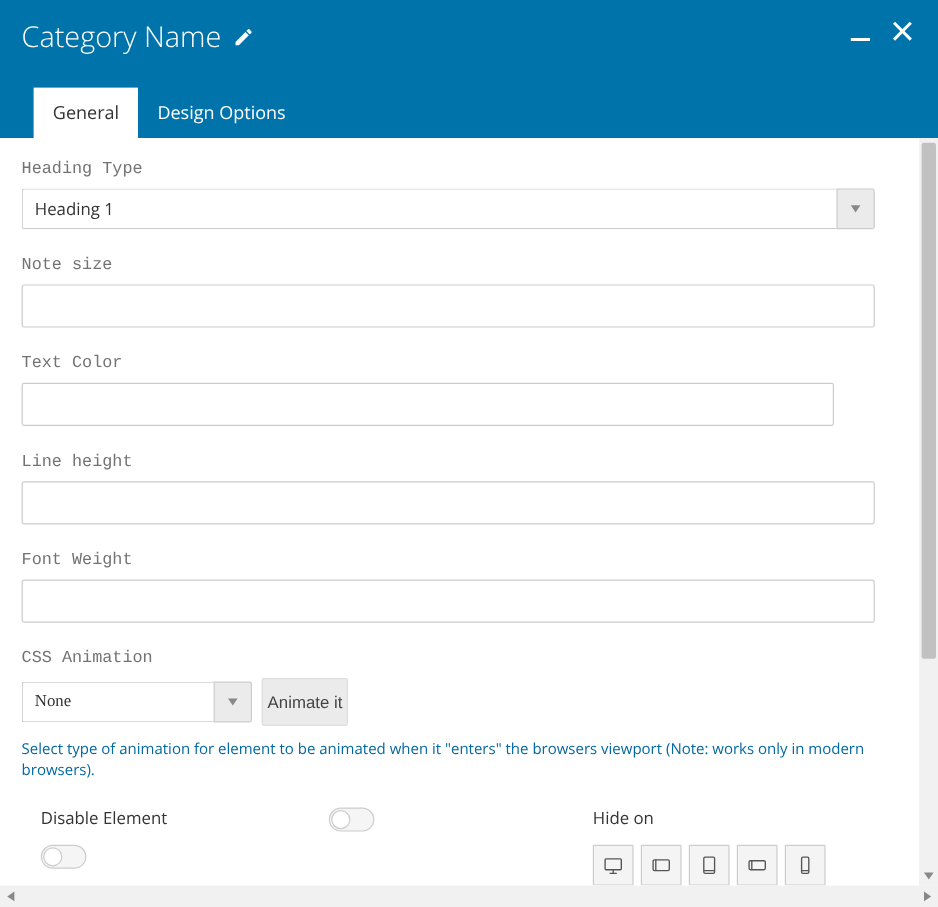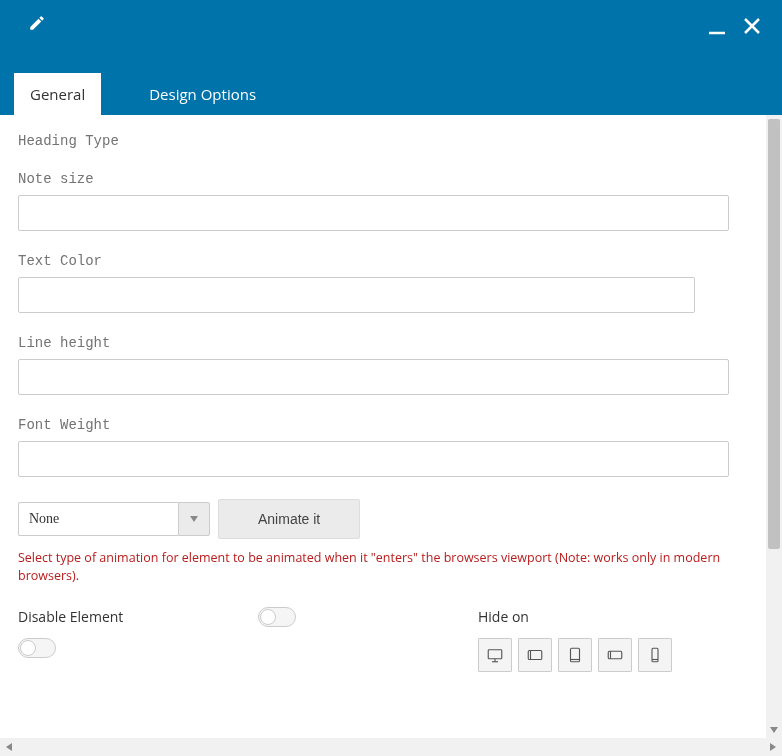--- a/index.html
+++ b/index.html
@@ -6,21 +6,21 @@
   html, body { margin:0; padding:0; font-family: "Segoe UI", "Open Sans", Arial, sans-serif; font-size:14px; color:#333; background:#fff; }
   .window { width:782px; height:756px; position:relative; overflow:hidden; }
   .header { background:#0073aa; color:#fff; height:115px; position:relative; }
   .title-row { display:flex; align-items:center; padding:14px 18px 0 18px; }
   .page-title { font-size:24px; font-weight:300; margin:0; }
   .edit-icon { margin-left:10px; display:inline-flex; cursor:pointer; }
   .edit-icon svg { width:18px; height:18px; fill:#fff; }
   .window-controls { position:absolute; top:16px; right:20px; display:flex; align-items:baseline; gap:16px; }
   .minimize-icon, .close-icon { cursor:pointer; }
   .minimize-icon svg, .close-icon svg { fill:#fff; stroke:#fff; }
-  .tabs { position:absolute; bottom:0; left:14px; display:flex;gap:32px; }
+  .tabs { position:absolute; bottom:0; left:28px; display:flex; }
   .tab { padding:11px 16px 11px 16px; font-size:15px; cursor:pointer; color:#ffffff; }
   .tab.active { background:#fff; color:#333; }
   .body-wrap { position:relative; height:calc(756px - 115px - 18px); }
   .content { position:absolute; left:0; top:0; right:16px; bottom:0; overflow:hidden; background:#fff; padding:18px; }
   .v-scrollbar { position:absolute; right:0; top:0; bottom:0; width:16px; background:#f1f1f1; }
   .v-thumb { position:absolute; left:2px; right:2px; top:4px; height:430px; background:#c1c1c1; border-radius:2px; }
   .v-arrow { position:absolute; left:0; right:0; height:16px; display:flex; align-items:center; justify-content:center; }
   .v-arrow.top { top:0; }
   .v-arrow.bottom { bottom:0; }
   .h-scrollbar { position:absolute; left:0; right:0; bottom:0; height:18px; background:#f1f1f1; }
@@ -38,43 +38,44 @@
   .text-input { width:100%; height:36px; border:1px solid #ccc; border-radius:2px; padding:0 10px; font-size:14px; background:#fff; }
   .wide-711 { width:711px; }
   .wide-677 { width:677px; }
   .select-wrap { display:flex; }
   .select-wrap.w711 { width:711px; }
   .select-wrap.w192 { width:192px;font-family:Liberation Serif, serif; }
   .select-input { flex:1; height:34px; border:1px solid #ccc; border-right:none; border-radius:2px 0 0 2px; padding:0 10px; font-size:14px; background:#fff; display:flex; align-items:center; }
   .select-btn { width:32px; height:34px; border:1px solid #ccc; background:#ebebeb; display:flex; align-items:center; justify-content:center; cursor:pointer; border-radius:0 2px 2px 0; }
   .select-btn .tri.down { border-top-color:#888; }
   .anim-row { display:flex; align-items:center; gap:8px; margin-bottom:10px; }
-  .animate-btn { height:40px; padding:0 39px; background:#ebebeb; border:1px solid #ddd; border-radius:2px; font-size:14px; color:#444; cursor:pointer; }
-  .help-text { font-size:12.5px; color:#b91c1c; line-height:1.45; }
+  .animate-btn { height:40px; padding:0 4px; background:#ebebeb; border:1px solid #ddd; border-radius:2px; font-size:14px; color:#444; cursor:pointer; }
+  .help-text { font-size:12.5px; color:#0369a1; line-height:1.45; }
 
   .bottom-row { display:flex; }
   .col { flex:1; }
-  .col:first-child { flex:0 0 240px; }
+  .col:first-child { flex:0 0 240px;margin-left:16px; }
   .col:nth-child(2) { flex:0 0 220px; }
   .col-title { font-size:14px; margin-bottom:12px; }
   .toggle { width:38px; height:20px; border-radius:10px; border:1px solid #ccc; background:#f5f5f5; position:relative; cursor:pointer; }
   .toggle .knob { position:absolute; left:1px; top:1px; width:16px; height:16px; border-radius:50%; background:#fff; border:1px solid #ccc; }
 
   .device-buttons { display:flex; gap:6px; }
   .device-btn { width:34px; height:34px; border:1px solid #ccc; background:#f4f4f4; display:flex; align-items:center; justify-content:center; cursor:pointer; border-radius:1px; }
   .device-btn svg { fill:none; stroke:#555; stroke-width:1.5; }
 
 </style>
 </head>
 <body>
 
 <div class="window">
 
   <div class="header">
     <div class="title-row">
+      <h1 class="page-title">Category Name</h1>
       <span class="edit-icon">
         <svg viewBox="0 0 24 24">
             <path d="M3 17.25V21h3.75l11-11.03-3.75-3.75L3 17.25zM20.71 7.04a1 1 0 0 0 0-1.41l-2.34-2.34a1 1 0 0 0-1.41 0l-1.83 1.83 3.75 3.75 1.83-1.83z"></path>
           </svg>
       </span>
     </div>
     <div class="window-controls">
       <span class="minimize-icon">
         <svg width="18" height="18" viewBox="0 0 18 18">
             <line x1="1" y1="15" x2="17" y2="15" stroke-width="2.5"></line>
@@ -92,20 +93,26 @@
       <div class="tab">Design Options</div>
     </div>
   </div>
 
   <div class="body-wrap">
 
     <div class="content">
 
       <div class="field-group">
         <label class="field-label">Heading Type</label>
+        <div class="select-wrap w711">
+          <div class="select-input">Heading 1</div>
+          <div class="select-btn">
+              <div class="tri down"></div>
+            </div>
+        </div>
       </div>
 
       <div class="field-group">
         <label class="field-label">Note size</label>
         <input class="text-input wide-711" value="" style="">
       </div>
 
       <div class="field-group">
         <label class="field-label">Text Color</label>
         <input class="text-input wide-677" value="" style="">
@@ -115,20 +122,21 @@
         <label class="field-label">Line height</label>
         <input class="text-input wide-711" value="" style="">
       </div>
 
       <div class="field-group">
         <label class="field-label">Font Weight</label>
         <input class="text-input wide-711" value="" style="">
       </div>
 
       <div class="field-group">
+        <label class="field-label">CSS Animation</label>
         <div class="anim-row">
           <div class="select-wrap w192">
             <div class="select-input">None</div>
             <div class="select-btn">
                 <div class="tri down"></div>
               </div>
           </div>
           <button class="animate-btn">Animate it</button>
         </div>
         <div class="help-text">Select type of animation for element to be animated when it "enters" the browsers viewport (Note: works only in modern browsers).</div>

